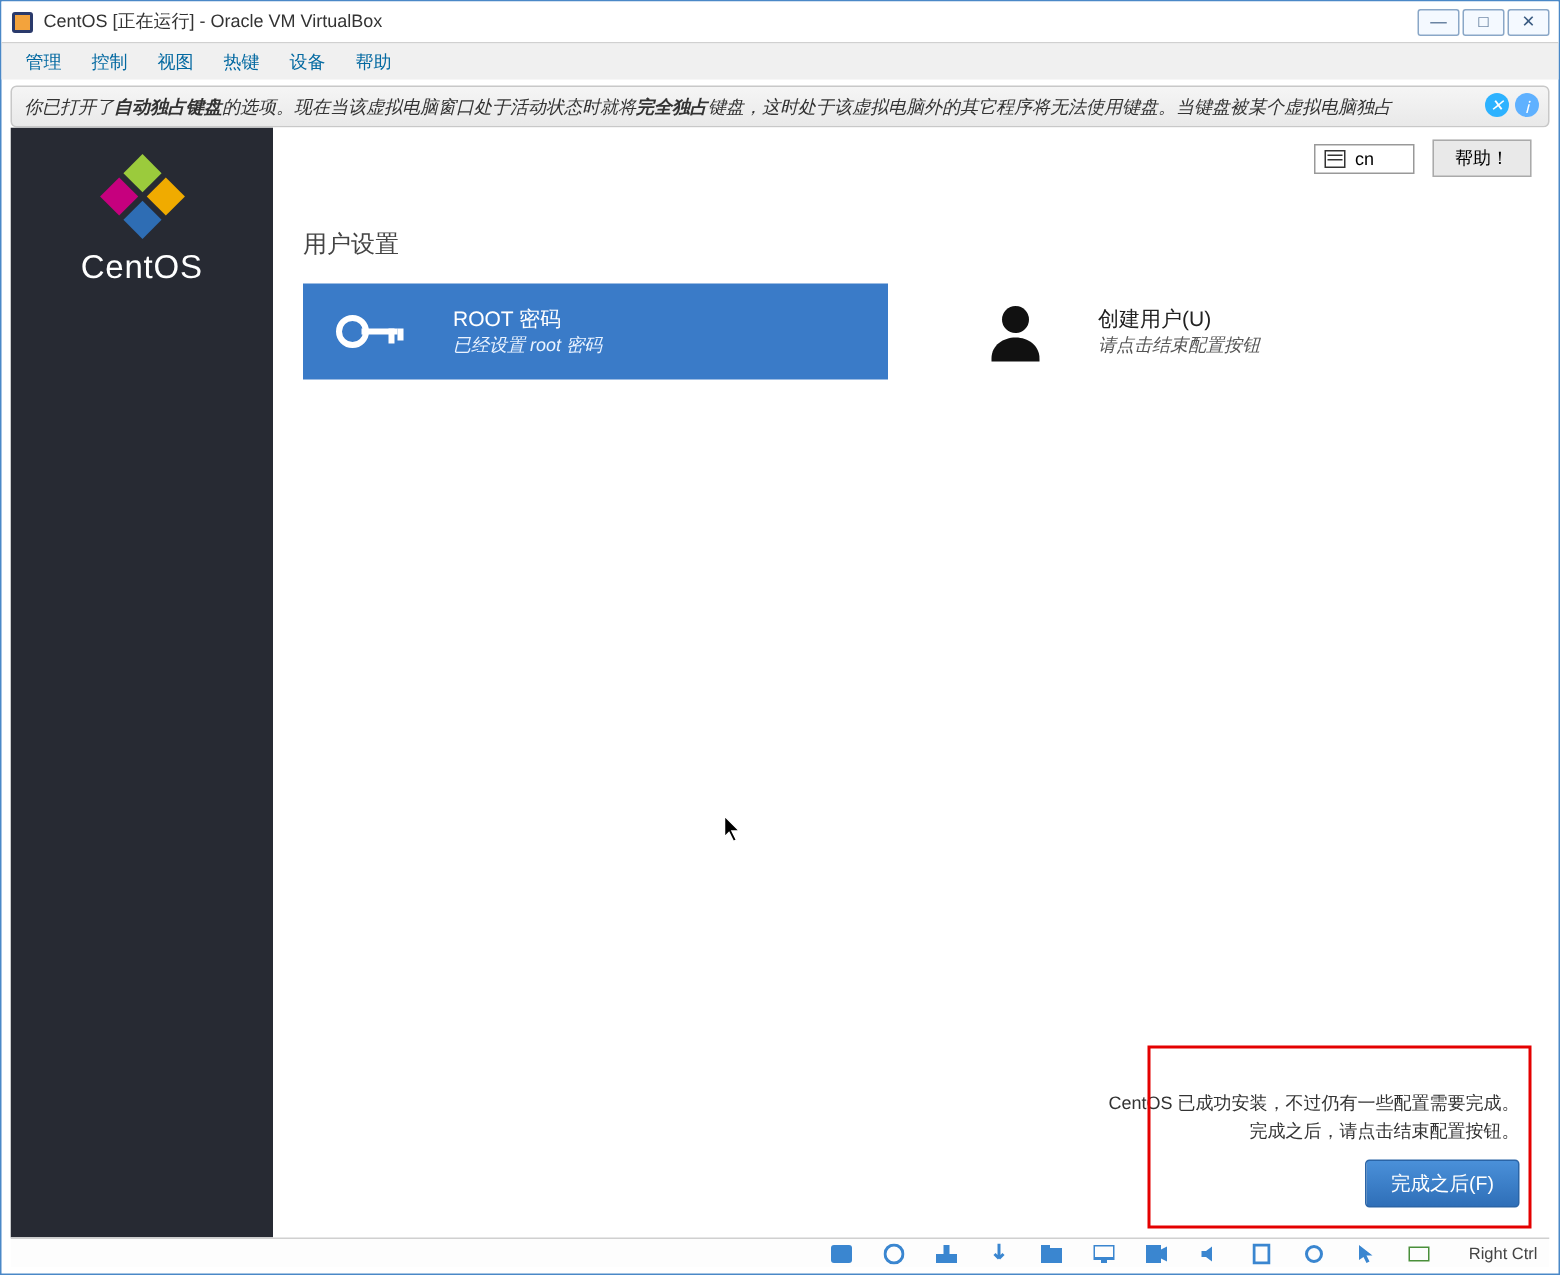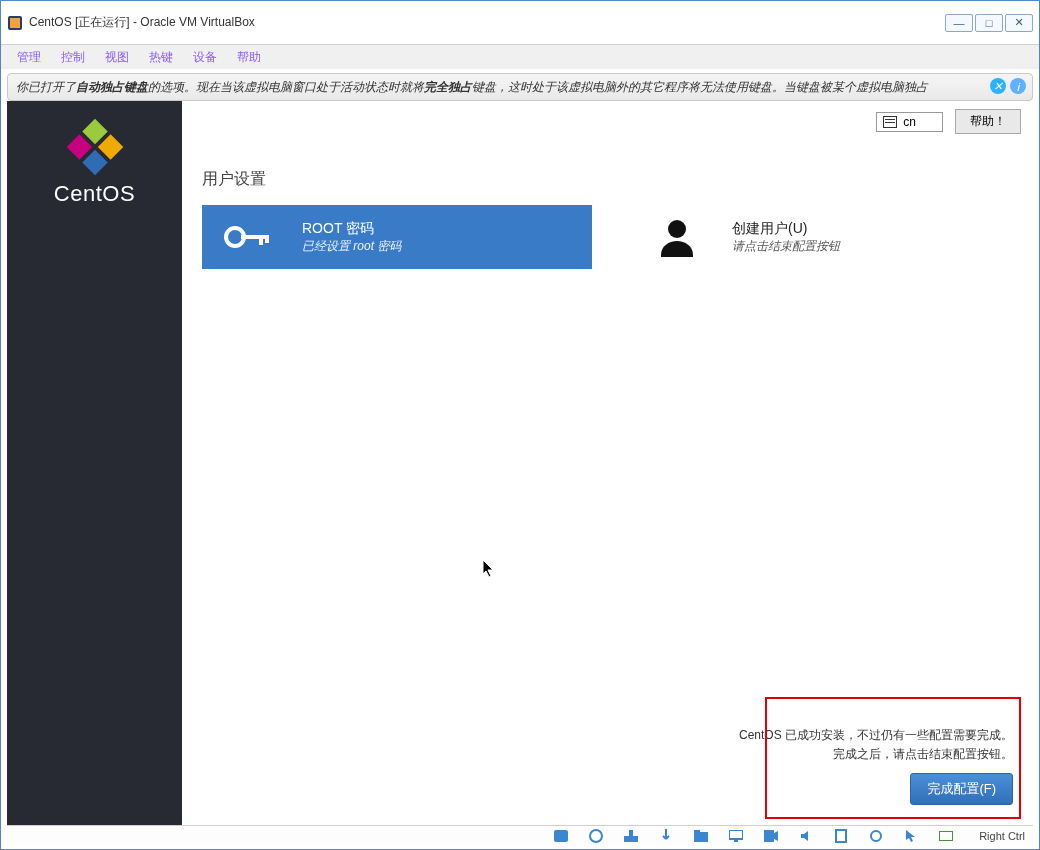--- a/index.html
+++ b/index.html
@@ -16,21 +16,21 @@
 
 .window-frame {
   width: 1040px;
   height: 850px;
   border: 1px solid #4a88c7;
   background: #fff;
   display: flex;
   flex-direction: column;
 }
 .titlebar {
-  height: 44px;
+  height: 28px;
   background: #fff;
   display: flex;
   align-items: center;
   padding: 0 6px;
   border-bottom: 1px solid #d0d0d0;
 }
 .titlebar .vb-icon {
   width: 16px; height: 16px;
   margin-right: 6px;
   display:inline-flex;align-items:center;justify-content:center;
@@ -48,21 +48,21 @@
   cursor: pointer;
 }
 
 
 .menubar {
   height: 24px;
   background: #f0f0f0;
   display: flex; align-items: center;
   padding: 0 6px;
   gap: 0;
-  color: #8b5cf6;
+  color: #0369a1;
 }
 .menubar .menu-item {
   padding: 3px 10px;
   cursor: pointer;
 }
 
 
 .notif-bar {
   margin: 4px 6px 0 6px;
   height: 28px;
@@ -345,21 +345,21 @@
         </div>
 
         <svg class="cursor-ptr" width="14" height="20" viewBox="0 0 14 20">
           <path d="M1 1l0 14 3-3 3 6 2-1-3-6 5 0z" fill="#000" stroke="#fff" stroke-width="1"></path>
         </svg>
 
 
         <div class="finish-block">
           <div class="line1">CentOS 已成功安装，不过仍有一些配置需要完成。</div>
           <div class="line2">完成之后，请点击结束配置按钮。</div>
-          <button class="finish-btn">完成配置(F)</button>
+          <button class="finish-btn">完成之后(F)</button>
         </div>
 
         <div class="red-highlight"></div>
       </div>
     </div>
 
     <div class="vb-statusbar">
       <span class="sb-ic">
           <svg width="14" height="12">
             <rect width="14" height="12" rx="2" fill="#3a86d0"></rect>

